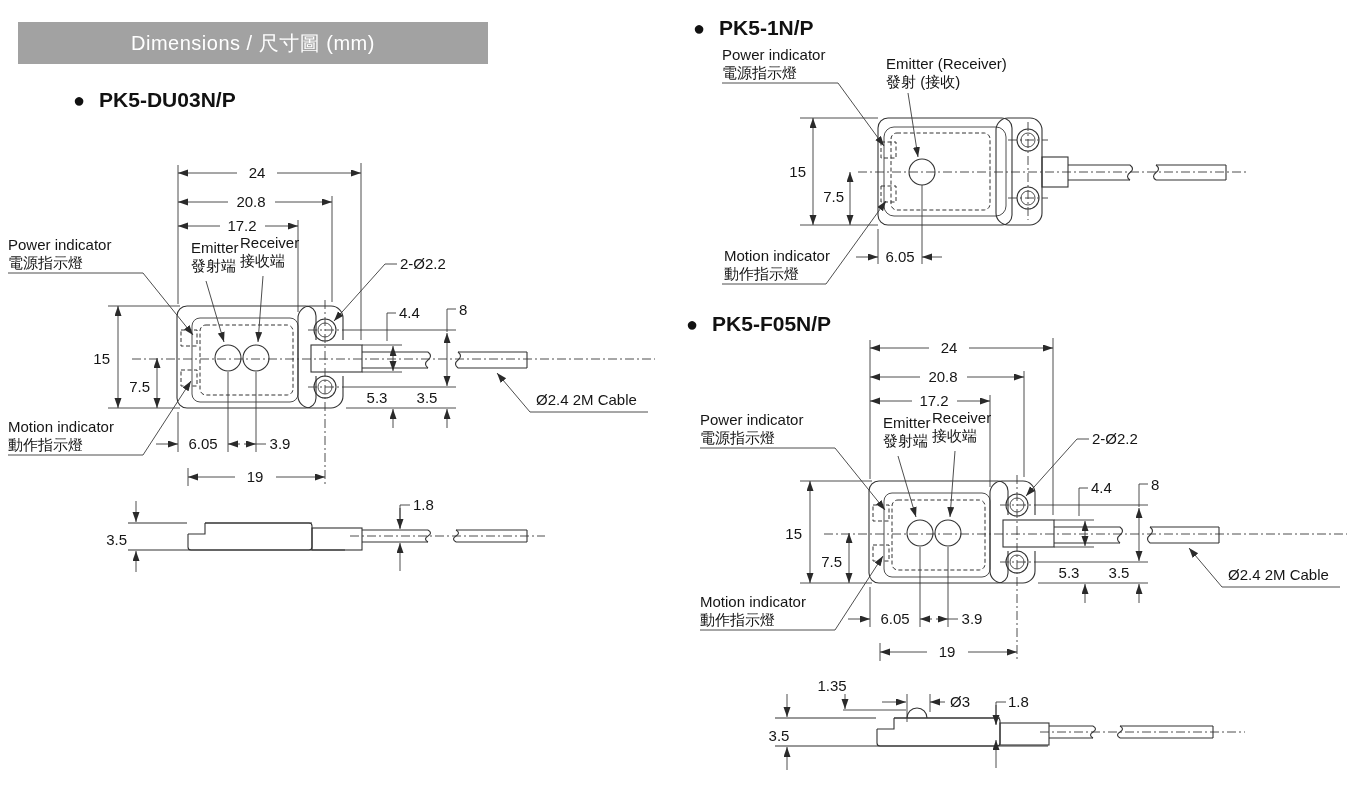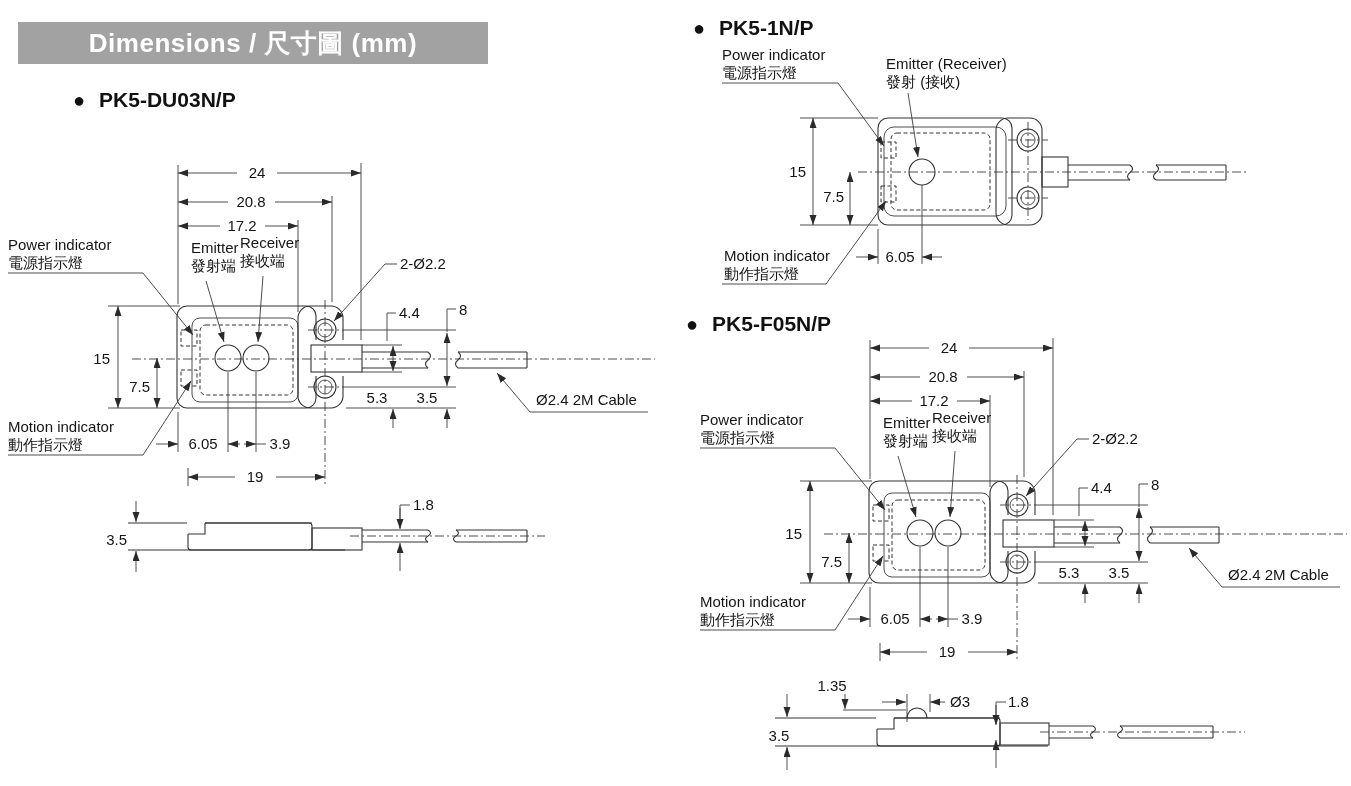--- a/index.html
+++ b/index.html
@@ -1,20 +1,20 @@
 <!DOCTYPE html>
 <html><head>
 <meta charset="utf-8">
 <style>
   html,body{margin:0;padding:0;background:#fff;}
   #stage{position:relative;width:1351px;height:786px;background:#fff;overflow:hidden;
          font-family:"Liberation Sans","DejaVu Sans",sans-serif;color:#111;}
   .banner{position:absolute;left:18px;top:22px;width:470px;height:42px;background:#a2a2a2;
           display:flex;align-items:center;justify-content:center;}
-  .banner span{color:#fff;font-size:26px;font-weight:bold;letter-spacing:.5px;}
+  .banner span{color:#fff;font-size:20px;font-weight:normal;letter-spacing:.5px;}
   .heading{position:absolute;display:flex;align-items:center;font-weight:bold;font-size:21px;color:#111;}
   .heading .bullet{font-size:20px;margin-right:14px;line-height:1;}
   svg{position:absolute;left:0;top:0;}
   svg text{font-family:"Liberation Sans","DejaVu Sans",sans-serif;fill:#151515;font-size:15px;}
   .ln{stroke:#333;stroke-width:1.1;fill:none;}
   .thin{stroke:#3a3a3a;stroke-width:0.9;fill:none;}
   .dd{stroke:#3a3a3a;stroke-width:0.9;fill:none;stroke-dasharray:9 3 2 3;}
   .dash{stroke:#333;stroke-width:1;fill:none;stroke-dasharray:4 2.5;}
   .erase{fill:#fff;stroke:none;}
 </style>

